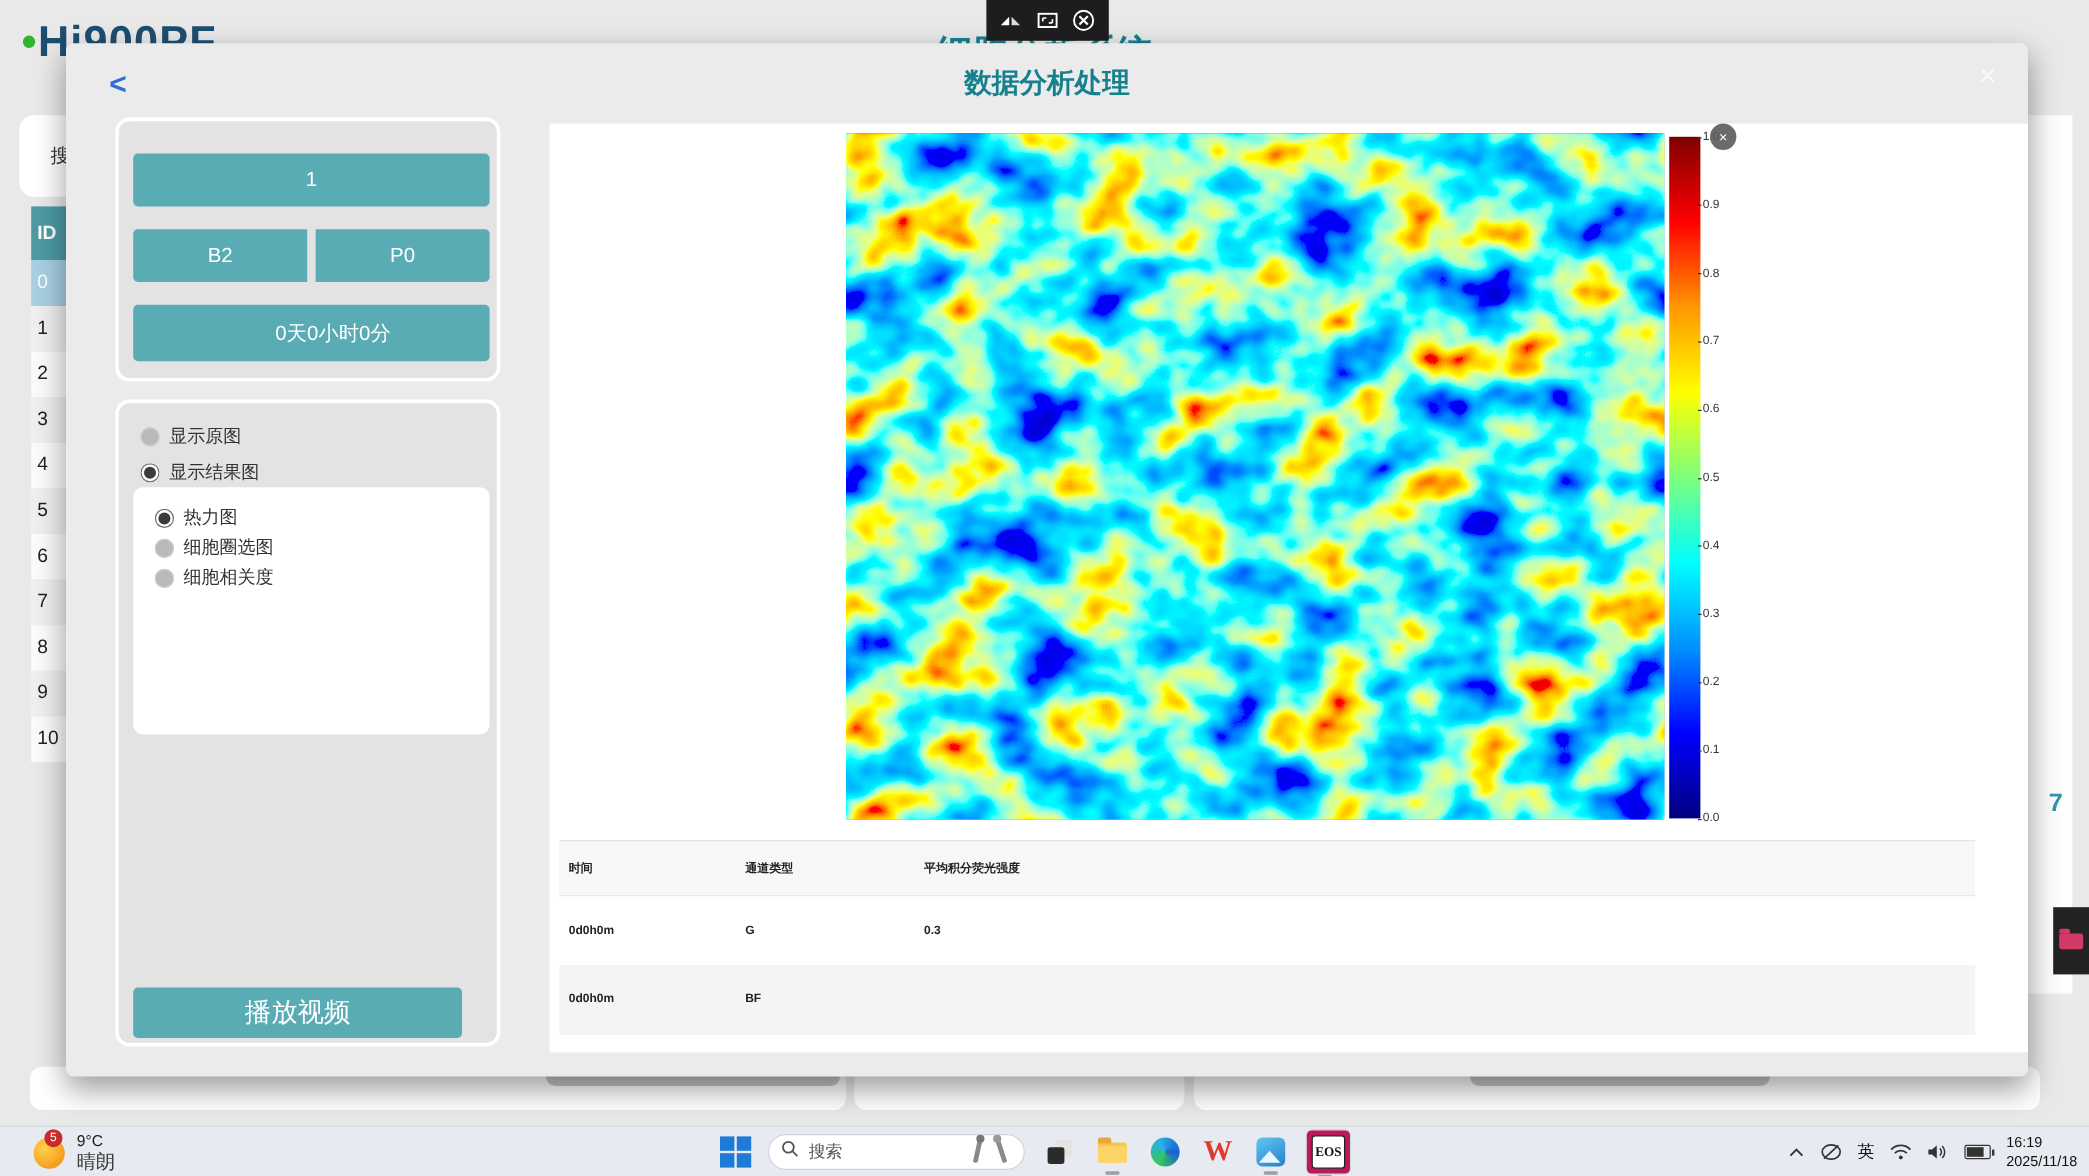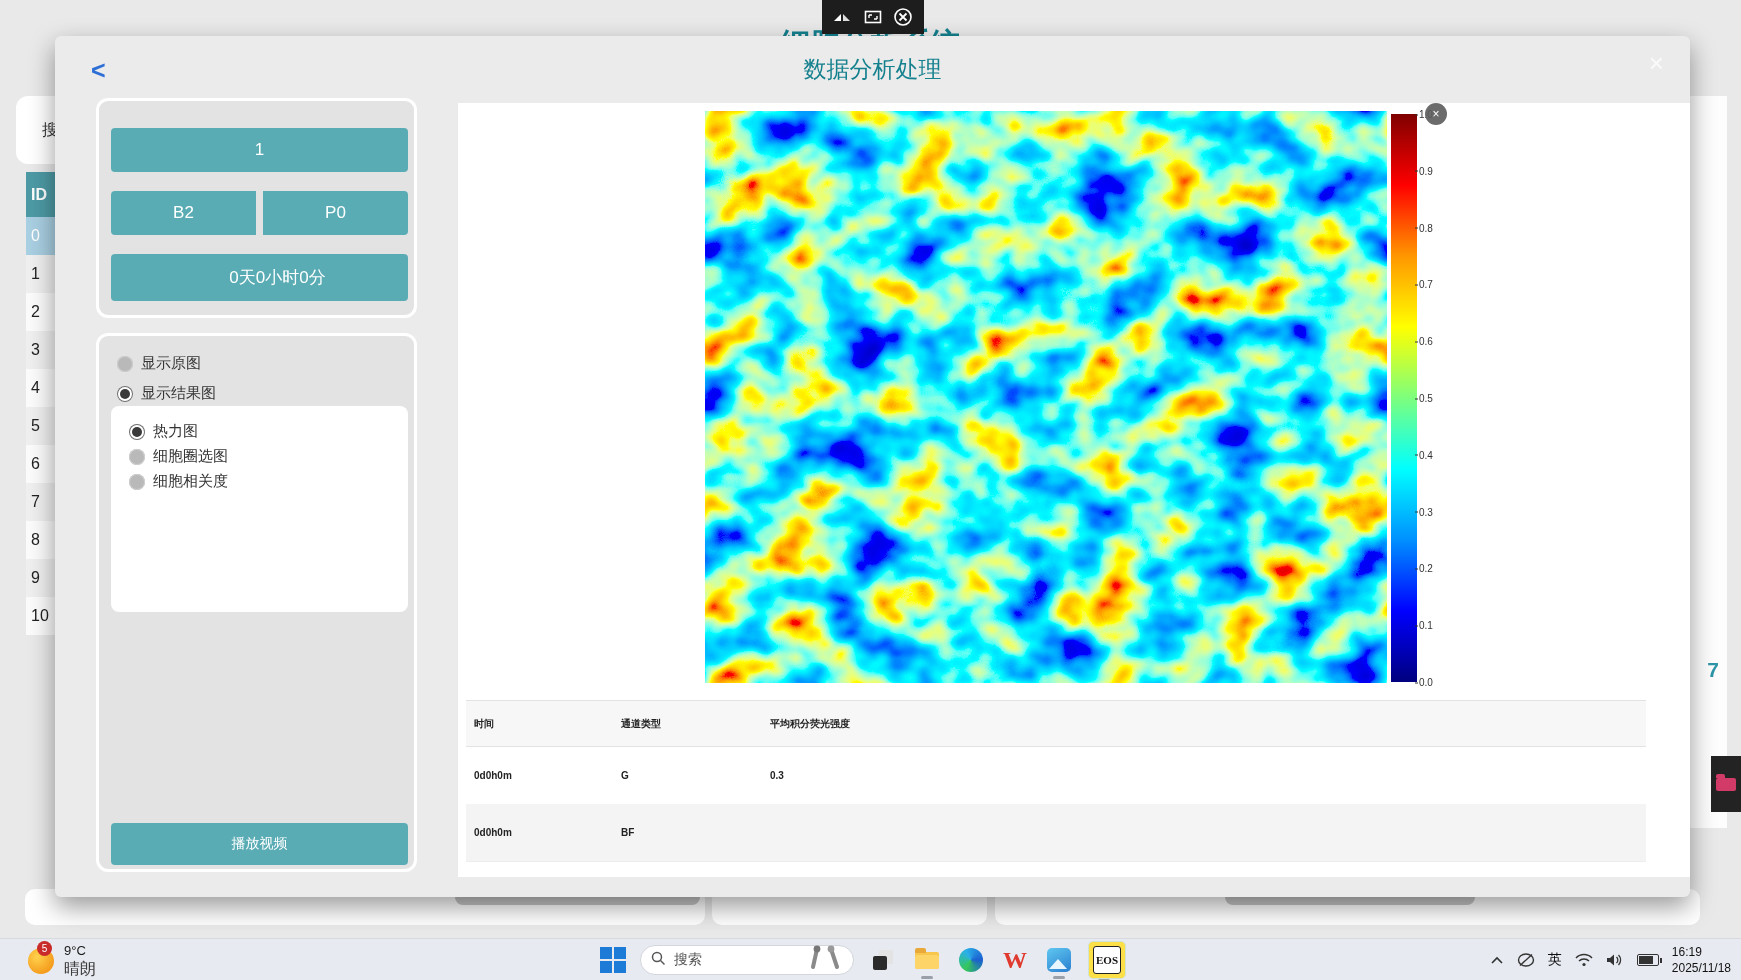--- a/index.html
+++ b/index.html
@@ -36,36 +36,36 @@
 
   
   #float-toolbar { position:absolute; left:822px; top:0; width:102px; height:34px; background:#1d1d1d;
     display:flex; align-items:center; justify-content:space-evenly; z-index:40; }
   #float-toolbar svg { display:block; }
 
   
   #modal { position:absolute; left:55px; top:36px; width:1635px; height:861px;
     background:#ebebeb; border-radius:6px; box-shadow:0 10px 26px rgba(0,0,0,.4); z-index:20; }
   #modal-title { position:absolute; left:0; right:0; top:18px; text-align:center;
-    font-size:23px; font-weight:normal; color:#15808e; }
+    font-size:23px; font-weight:bold; color:#15808e; }
   #modal-back { position:absolute; left:36px; top:20px; font-size:25px; font-weight:bold;
     color:#2e6fd6; cursor:pointer; }
   #modal-close { position:absolute; right:26px; top:12px; font-size:26px; color:#fafafa; cursor:pointer; }
 
   
   .side-box { position:absolute; background:#e3e3e3; border:3px solid #fff; border-radius:12px; }
   #box-meta { left:41px; top:62px; width:321px; height:220px; }
   #box-opts { left:41px; top:297px; width:321px; height:539px; }
   .teal-btn { position:absolute; background:#5aacb4; color:#fff; border:none; border-radius:4px;
     font-size:17px; font-family:inherit; cursor:pointer; display:flex; align-items:center; justify-content:center; }
   #btn-well { left:12px; top:27px; width:297px; height:44px; }
   #btn-b2  { left:12px; top:90px; width:145px; height:44px; border-radius:4px 0 0 4px; }
   #btn-p0  { left:164px; top:90px; width:145px; height:44px; border-radius:0 4px 4px 0; }
   #btn-time{ left:12px; top:153px; width:297px; height:47px;padding-left:36px; }
-  #btn-play{ left:12px; top:487px; width:297px; height:42px; font-size:14px; }
+  #btn-play{ left:12px; top:487px; width:274px; height:42px; font-size:22px; }
 
   .radio-row { position:absolute; display:flex; align-items:center; gap:8px; font-size:15px; color:#333; cursor:pointer; }
   .radio { width:16px; height:16px; border-radius:50%; background:#b9b9b9;
     box-shadow:inset 0 0 0 1px #cfcfcf; flex:0 0 auto; position:relative; }
   .radio.selected { background:#fff; box-shadow:inset 0 0 0 1px #6e6e6e; }
   .radio.selected::after { content:""; position:absolute; inset:3px; border-radius:50%; background:#3a3a3a; }
   #inner-box { position:absolute; left:12px; top:70px; width:297px; height:206px; background:#fff; border-radius:8px; }
 
   
   #main-panel { position:absolute; left:403px; top:67px; width:1232px; height:774px; background:#fff; }
@@ -116,38 +116,39 @@
   #icon-folder .body::before { content:""; position:absolute; top:-4px; left:0; width:11px; height:5px;
     background:#e8a93a; border-radius:2px 2px 0 0; }
   #icon-folder .body::after { content:""; position:absolute; inset:3px 0 0 0; background:#fcd468; border-radius:2px; }
   #icon-edge .ball { width:24px; height:24px; border-radius:50%;
     background:conic-gradient(from 210deg, #35c75a, #2bb0e8, #1b5fd0, #35c75a); }
   #icon-wps { color:#e03a2f; font-size:24px; font-weight:bold; font-family:"Liberation Serif",serif; }
   #icon-photos .ph { width:24px; height:24px; border-radius:5px;
     background:linear-gradient(150deg,#5fc7f0 0%, #2a7fd0 100%); position:relative; overflow:hidden; }
   #icon-photos .ph::after { content:""; position:absolute; bottom:3px; left:2px; width:0; height:0;
     border-left:9px solid transparent; border-right:9px solid transparent; border-bottom:10px solid #eaf6ff; }
-  #icon-eos { width:38px; height:38px; background:#fde047; border:1px solid #cfe2d6; border-radius:5px; }
+  #icon-eos { width:38px; height:38px; background:#be185d; border:1px solid #cfe2d6; border-radius:5px; }
   #icon-eos .sq { width:28px; height:28px; background:#fff; border:1px solid #222; border-radius:3px;
     display:flex; align-items:center; justify-content:center;
     font-family:"Liberation Serif",serif; font-weight:bold; font-size:11px; color:#111; }
   #tb-right { position:absolute; right:10px; top:0; height:42px; display:flex; align-items:center; gap:13px; }
   #tb-right .lang { font-size:14px; color:#111; }
   #tb-clock { text-align:left; font-size:12px; color:#111; line-height:1.35; cursor:pointer; }
   .tray-svg { display:block; }
   #battery { width:22px; height:12px; border:1px solid #333; border-radius:2px; position:relative; }
   #battery::after { content:""; position:absolute; right:-4px; top:3px; width:2px; height:5px; background:#333; }
   #battery .fill { position:absolute; inset:1px 5px 1px 1px; background:#333; }
 </style>
 </head>
 <body>
 
 <div id="stage">
 
   <div id="bg-window">
+    <div id="bg-logo"><span class="idot">•</span><span>Hi900PF</span></div>
     <div id="bg-title">细胞分析系统</div>
     <div id="bg-search-card">
       <span>搜</span>
     </div>
     <div id="id-col">
       <div class="hdr">ID</div>
       <div class="cell sel">0</div>
       <div class="cell">1</div>
       <div class="cell">2</div>
       <div class="cell">3</div>

